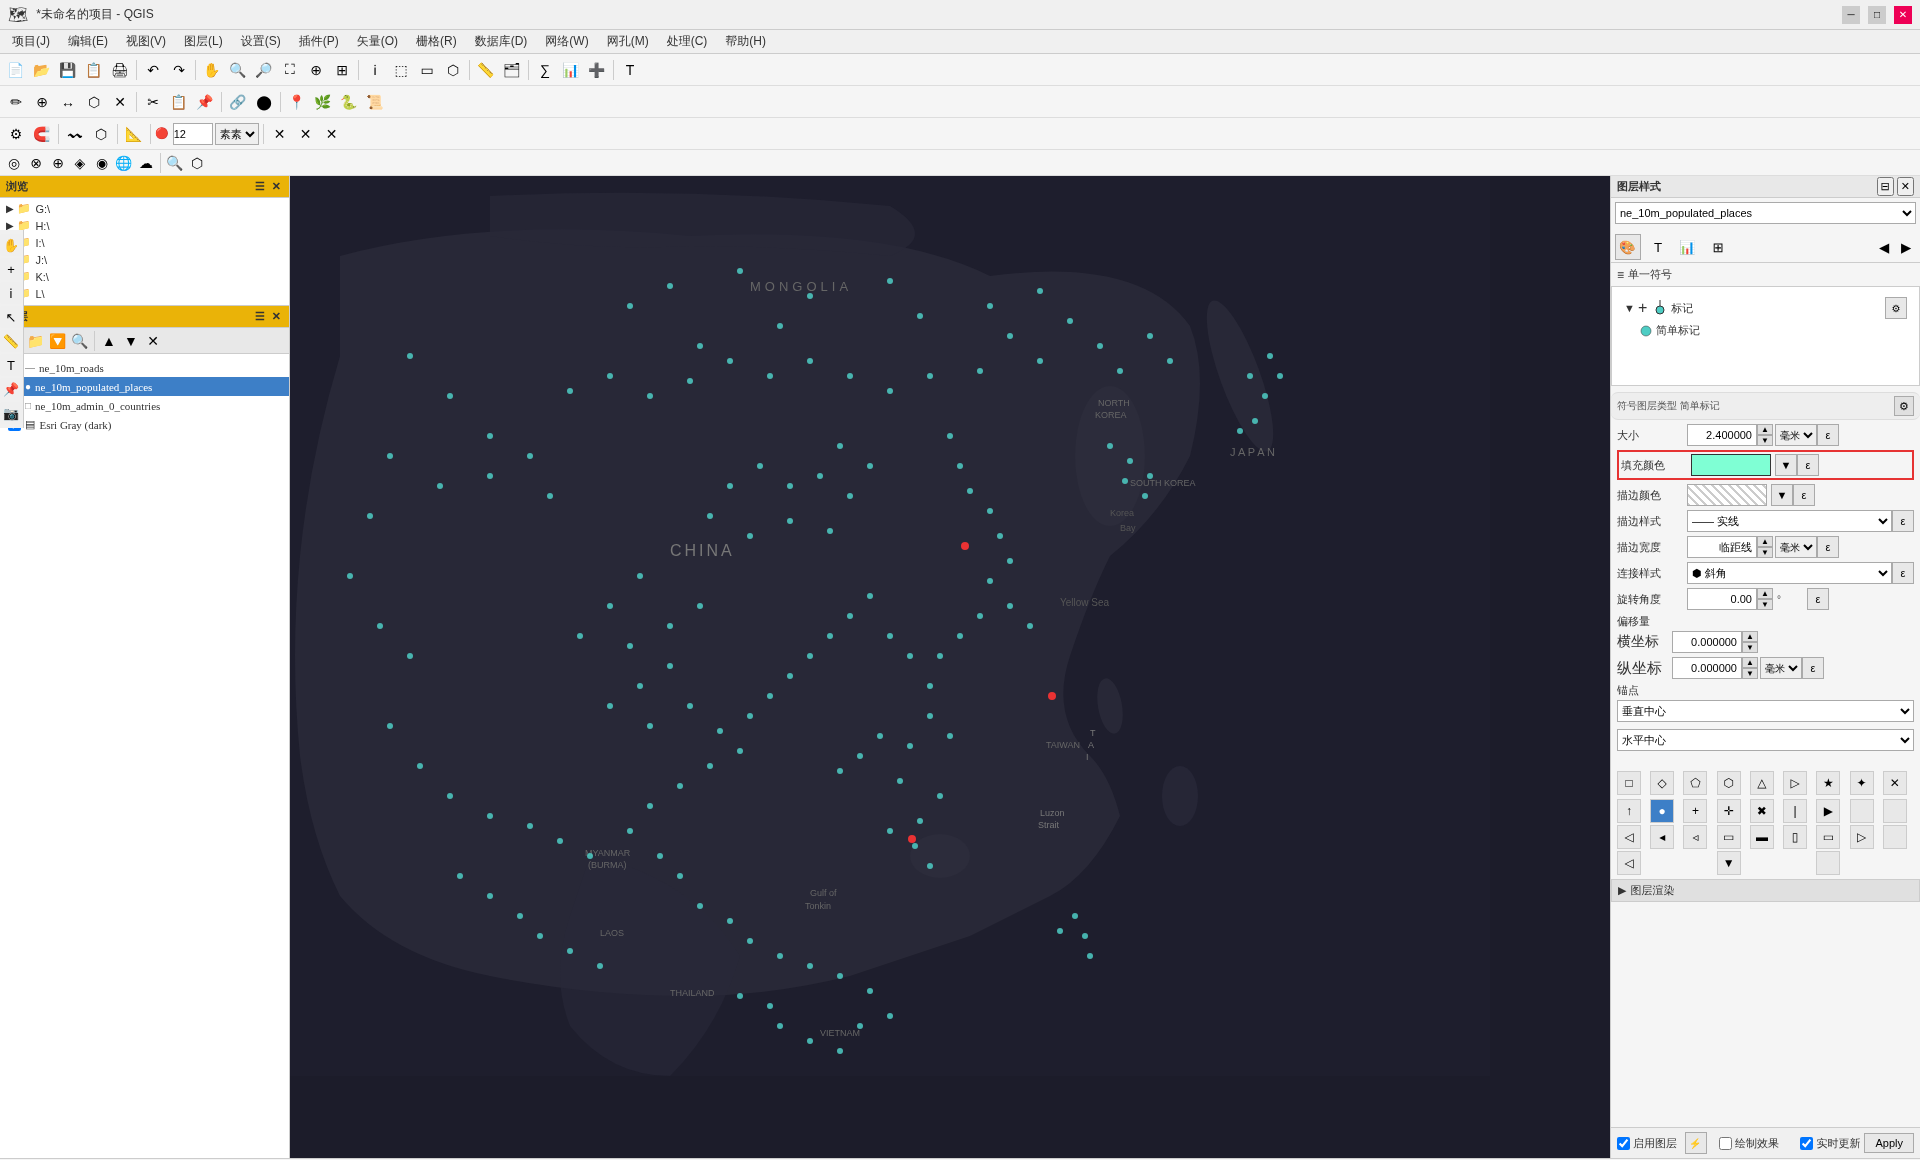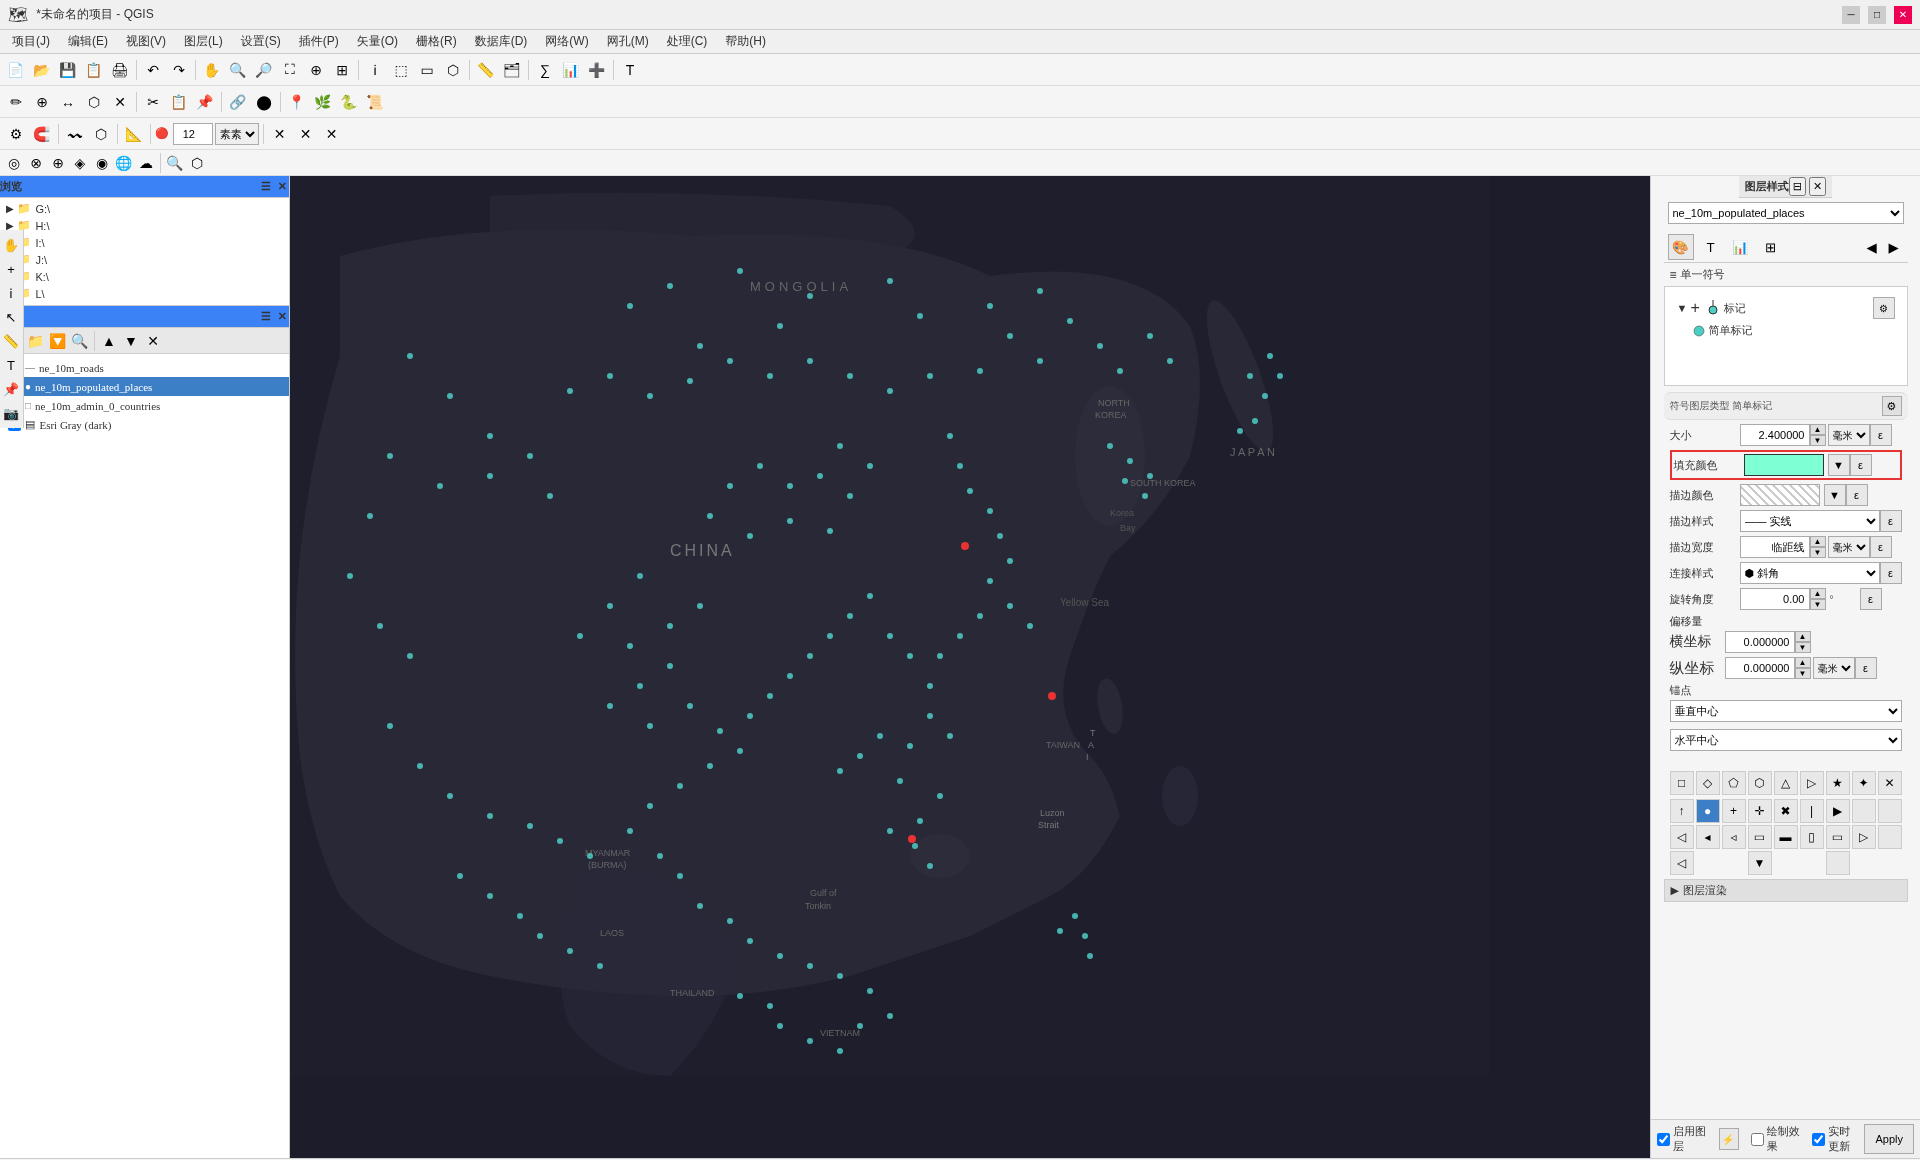--- a/index.html
+++ b/index.html
@@ -11,31 +11,31 @@
     #titlebar .win-btn { width: 18px; height: 18px; background: #ccc; border: none; cursor: pointer; font-size: 10px; display: flex; align-items: center; justify-content: center; }
 
     
     #menubar { background: #f0f0f0; height: 24px; display: flex; align-items: center; padding: 0 4px; border-bottom: 1px solid #ccc; gap: 2px; }
     #menubar .menu-item { padding: 2px 8px; cursor: pointer; font-size: 12px; }
 
     
     .toolbar { background: #f5f5f5; height: 32px; display: flex; align-items: center; padding: 0 4px; border-bottom: 1px solid #ddd; gap: 2px; flex-wrap: nowrap; overflow: hidden; }
     .tb-btn { width: 24px; height: 24px; background: transparent; border: 1px solid transparent; cursor: pointer; display: inline-flex; align-items: center; justify-content: center; font-size: 14px; border-radius: 2px; }
     .tb-sep { width: 1px; height: 20px; background: #ccc; margin: 0 2px; }
-    .tb-input { height: 22px; border: 1px solid #aaa; padding: 0 9px; font-size: 11px; }
+    .tb-input { height: 22px; border: 1px solid #aaa; padding: 0 0; font-size: 11px; }
 
     
     #main { display: flex; height: calc(1160px - 30px - 24px - 32px - 32px - 32px - 28px); }
 
     
     #left-panel { width: 290px; background: #f5f5f5; display: flex; flex-direction: column; border-right: 1px solid #ccc; }
 
     
     #browser-panel { flex: 0 0 auto; height: 130px; border-bottom: 1px solid #ccc; display: flex; flex-direction: column; }
-    .panel-header { background: #3b82f6; height: 22px; display: flex; align-items: center; padding: 0 0; font-size: 11px; font-weight: bold; border-bottom: 1px solid #ccc; justify-content: space-between; }
+    .panel-header { background: #eab308; height: 22px; display: flex; align-items: center; padding: 0 6px; font-size: 11px; font-weight: bold; border-bottom: 1px solid #ccc; justify-content: space-between; }
     .panel-header-icons { display: flex; gap: 3px; }
     .panel-icon { font-size: 11px; cursor: pointer; padding: 1px 2px; }
     .browser-content { flex: 1; overflow-y: auto; padding: 2px 0; background: #fff; }
     .tree-item { display: flex; align-items: center; padding: 2px 6px; cursor: pointer; font-size: 11px; }
     .tree-arrow { margin-right: 4px; font-size: 10px; }
     .tree-icon { margin-right: 4px; }
 
     
     #layers-panel { flex: 1; display: flex; flex-direction: column; overflow: hidden; }
     .layers-toolbar { background: #e8e8e8; height: 26px; display: flex; align-items: center; padding: 0 4px; gap: 2px; border-bottom: 1px solid #ccc; }
@@ -43,21 +43,21 @@
     .layer-item { display: flex; align-items: center; padding: 3px 8px; cursor: pointer; font-size: 11px; }
     .layer-item.selected { background: #3d7fc7; color: #fff; }
     .layer-item.selected .layer-name { color: #fff; }
     .layer-check { margin-right: 4px; }
     .layer-name { font-size: 11px; font-family: Liberation Serif, serif; }
 
     
     #map-area { flex: 1; position: relative; overflow: hidden; background: #1a1a2e; }
 
     
-    #right-panel { width: 270px; background: #f5f5f5; border-left: 1px solid #ccc; display: flex; flex-direction: column; overflow: hidden; align-items: center; }
+    #right-panel { width: 310px; background: #f5f5f5; border-left: 1px solid #ccc; display: flex; flex-direction: column; overflow: hidden; }
     .right-panel-header { background: #e8e8e8; height: 22px; display: flex; align-items: center; padding: 0 6px; font-size: 11px; font-weight: bold; border-bottom: 1px solid #ccc; justify-content: space-between; }
 
     
     .style-layer-select { width: 100%; height: 22px; font-size: 11px; margin-bottom: 4px; border: 1px solid #aaa; background: #fff; }
     .symbol-preview { background: #fff; border: 1px solid #ccc; padding: 8px; margin-bottom: 6px; min-height: 100px; }
     .symbol-tree { font-size: 11px; }
     .symbol-tree-item { display: flex; align-items: center; padding: 2px 4px; cursor: pointer; }
 
     
     .prop-row { display: flex; align-items: center; margin-bottom: 4px; font-size: 11px; }

